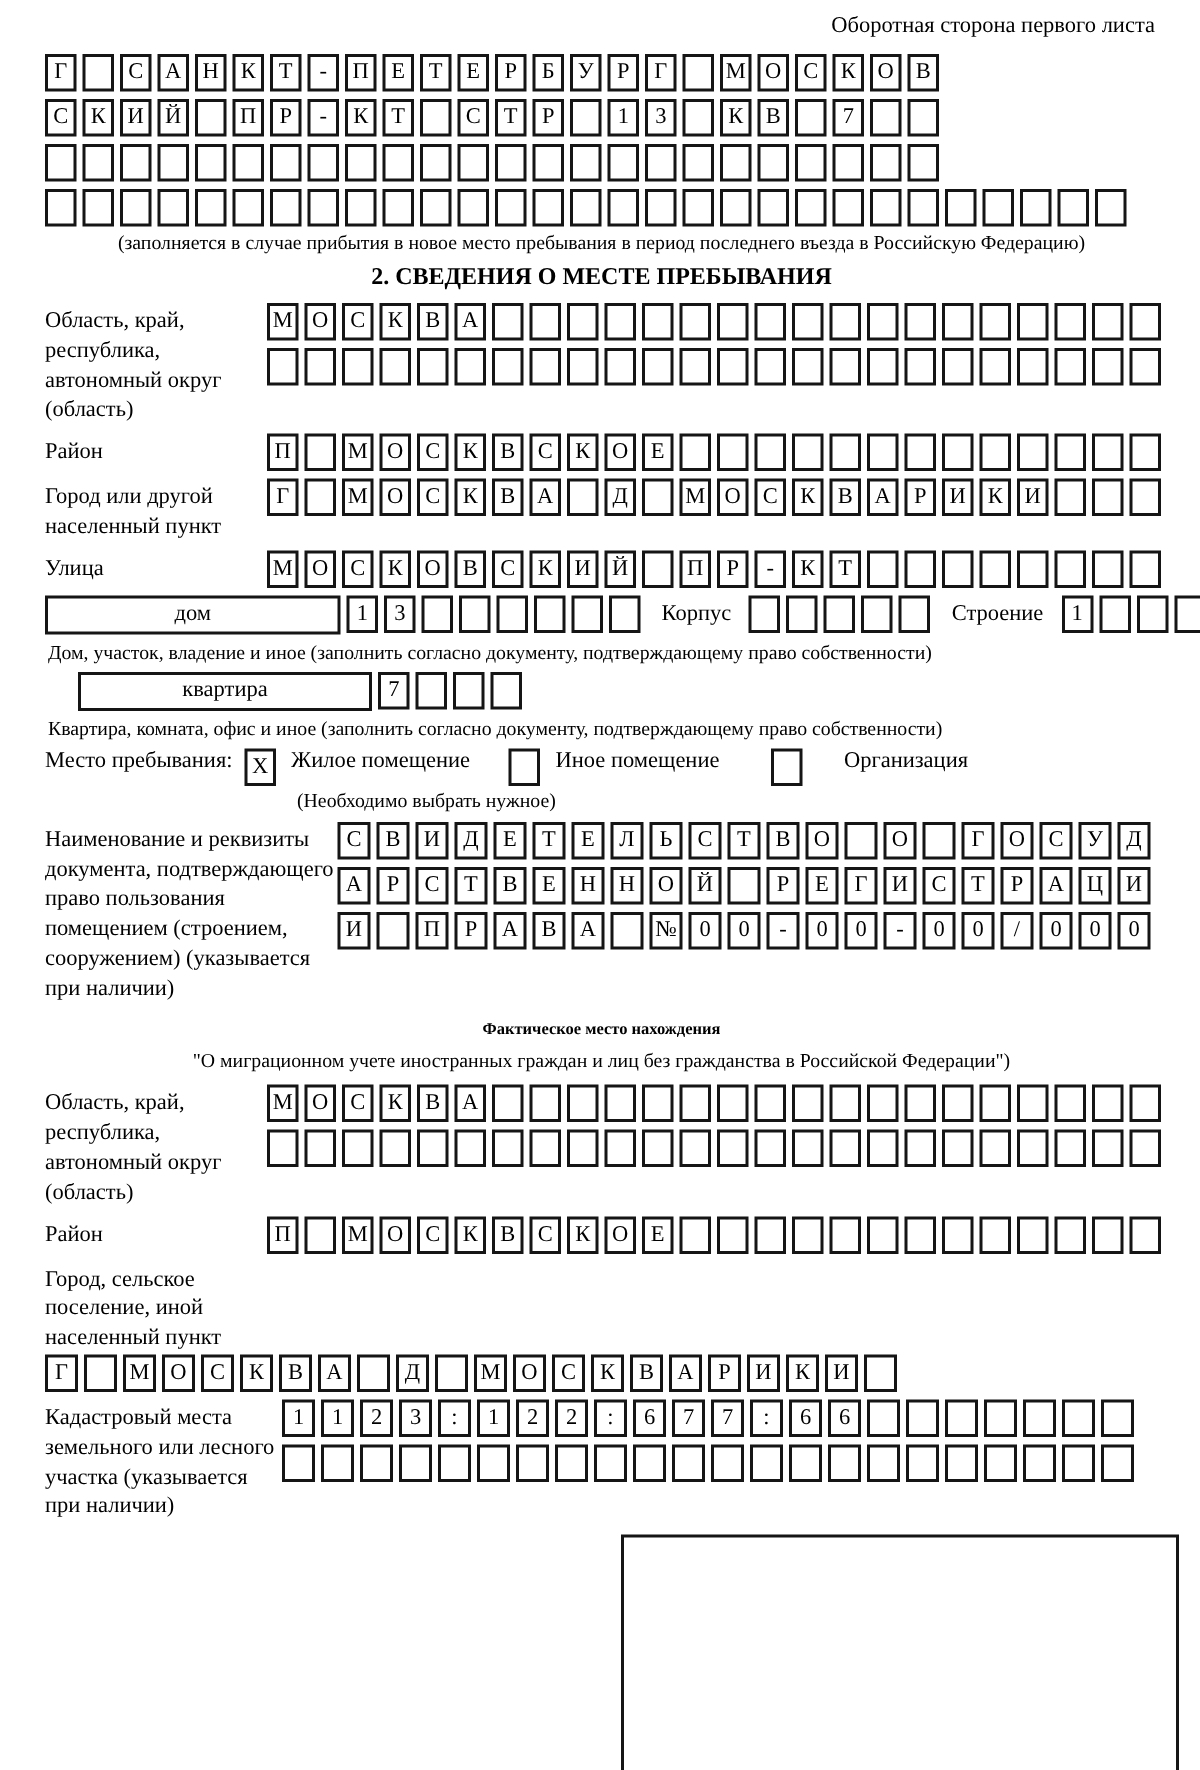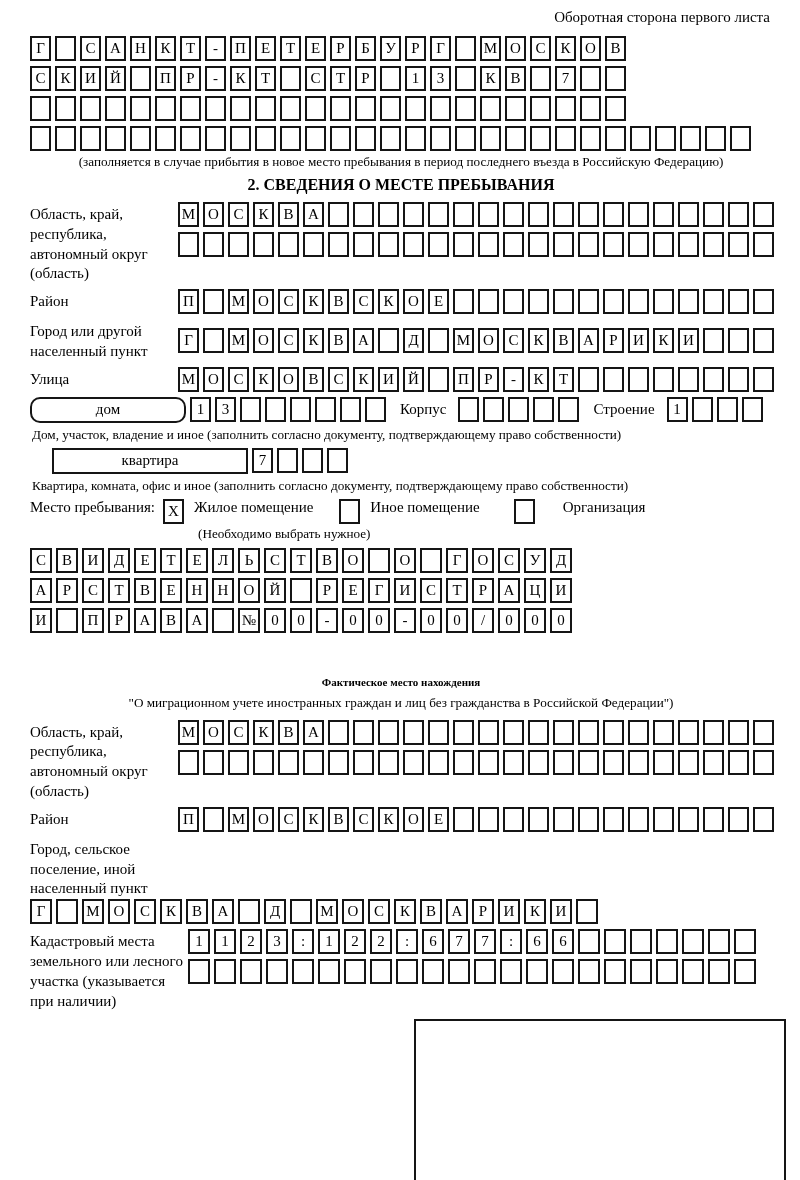--- a/index.html
+++ b/index.html
@@ -32,21 +32,21 @@
   .section-title { text-align:center; font-weight:bold; font-size:16px; margin:6px 0 8px 0; }
   .sub-title { text-align:center; font-weight:bold; font-size:11px; margin:10px 0 6px 0; }
   .note-line { text-align:center; font-size:13.2px; line-height:1.35; }
 
   .inline-row { display:flex; align-items:center; gap:4px; margin-bottom:4px; flex-wrap:nowrap; }
   .label-box {
     height:26px; border:2px solid #151515;
     display:flex; align-items:center; justify-content:center;
     font-size:15px; flex:none;
   }
-  .house-box { width:156px;border-radius:10px; }
+  .house-box { width:197px; }
   .apt-box { width:196px; margin-left:22px;text-align:center; }
   .inline-label { font-size:15px; padding:0 8px 0 10px; white-space:nowrap; }
   .caption { font-size:13.2px; margin:1px 0 5px 2px; }
 
   .stay-row { display:flex; align-items:flex-start; font-size:15px; margin:4px 0 2px 0; }
   .stay-row .cell { margin:0 10px 0 8px; }
   .stay-note { font-size:13.2px; margin:2px 0 6px 168px; }
 
   .stamp-wrap { width:400px; margin-left:370px; margin-top:6px; }
   .stamp-box { width:372px; height:176px; border:2px solid #151515; margin-left:14px; }
@@ -256,21 +256,21 @@
         <span class="cell"></span>
         <span class="cell"></span>
         <span class="cell"></span>
         <span class="cell"></span>
         <span class="cell"></span>
         <span class="cell"></span>
         <span class="cell"></span>
       </div>
   </div>
 
-  <div class="block" style="min-height:42px;align-items:center;">
+  <div class="block" style="min-height:42px;">
     <div class="label">Город или другой населенный пункт</div>
     <div class="cells">
         <span class="cell">Г</span>
         <span class="cell"></span>
         <span class="cell">М</span>
         <span class="cell">О</span>
         <span class="cell">С</span>
         <span class="cell">К</span>
         <span class="cell">В</span>
         <span class="cell">А</span>
@@ -369,20 +369,21 @@
     <span class="cell">X</span>
     <span>Жилое помещение</span>
     <span class="cell" style="margin-left:26px;"></span>
     <span>Иное помещение</span>
     <span class="cell" style="margin-left:34px;"></span>
     <span style="margin-left:18px;">Организация</span>
   </div>
   <div class="stay-note">(Необходимо выбрать нужное)</div>
 
   <div class="block" style="min-height:118px; margin-top:4px;">
+    <div class="label doc-label">Наименование и реквизиты документа, подтверждающего право пользования помещением (строением, сооружением) (указывается при наличии)</div>
     <div class="rows">
       <div class="cells wide">
           <span class="cell">С</span>
           <span class="cell">В</span>
           <span class="cell">И</span>
           <span class="cell">Д</span>
           <span class="cell">Е</span>
           <span class="cell">Т</span>
           <span class="cell">Е</span>
           <span class="cell">Л</span>

